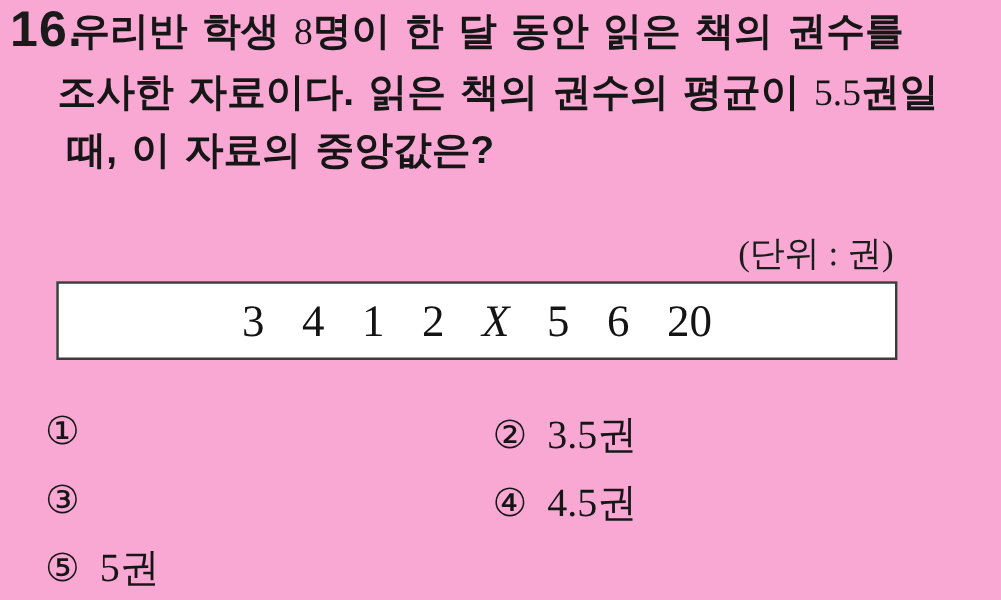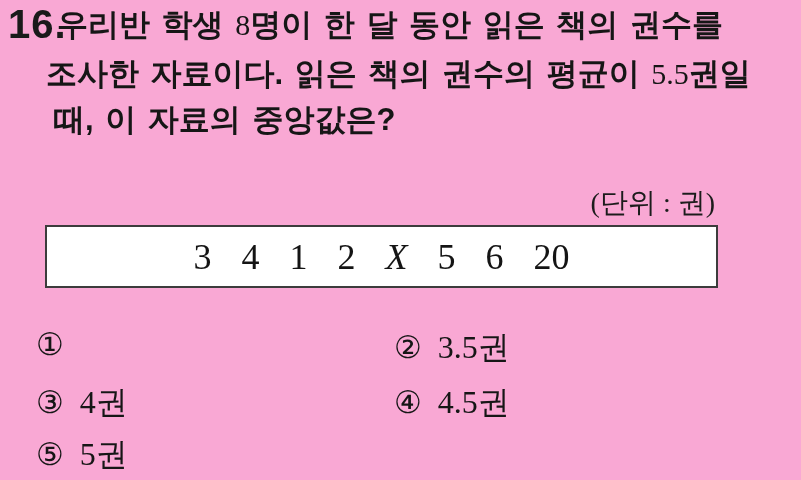--- a/index.html
+++ b/index.html
@@ -123,21 +123,20 @@
 
   <div class="choice choice1">
     <span class="marker">①</span>
   </div>
   <div class="choice choice2">
     <span class="marker">②</span>
     <span class="label">3.5권</span>
   </div>
   <div class="choice choice3">
     <span class="marker">③</span>
-    <span class="label">4권</span>
   </div>
   <div class="choice choice4">
     <span class="marker">④</span>
     <span class="label">4.5권</span>
   </div>
   <div class="choice choice5">
     <span class="marker">⑤</span>
     <span class="label">5권</span>
   </div>
 

